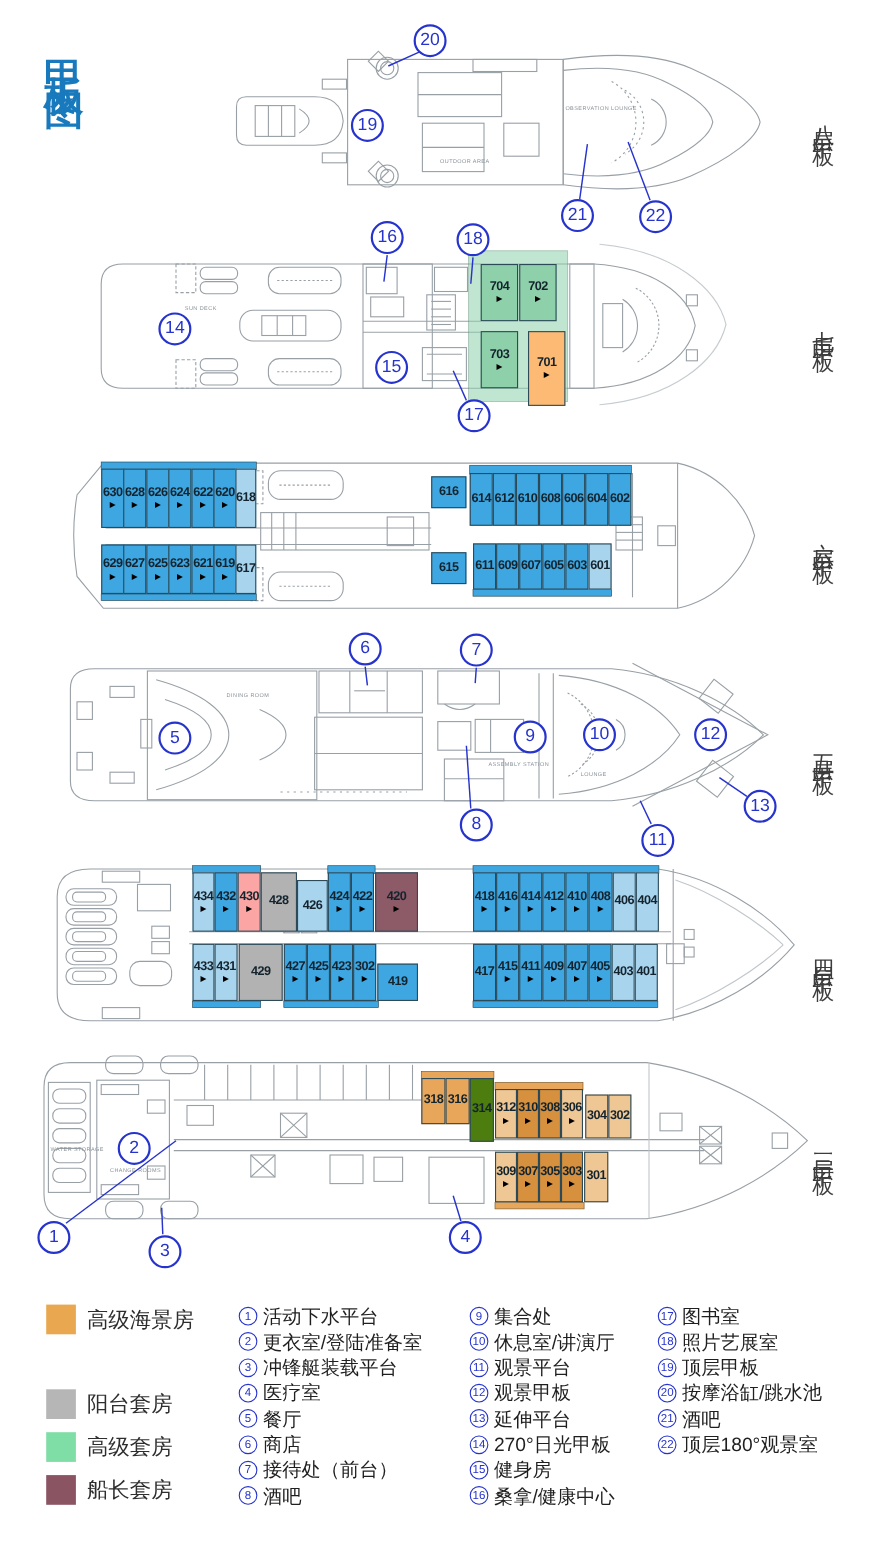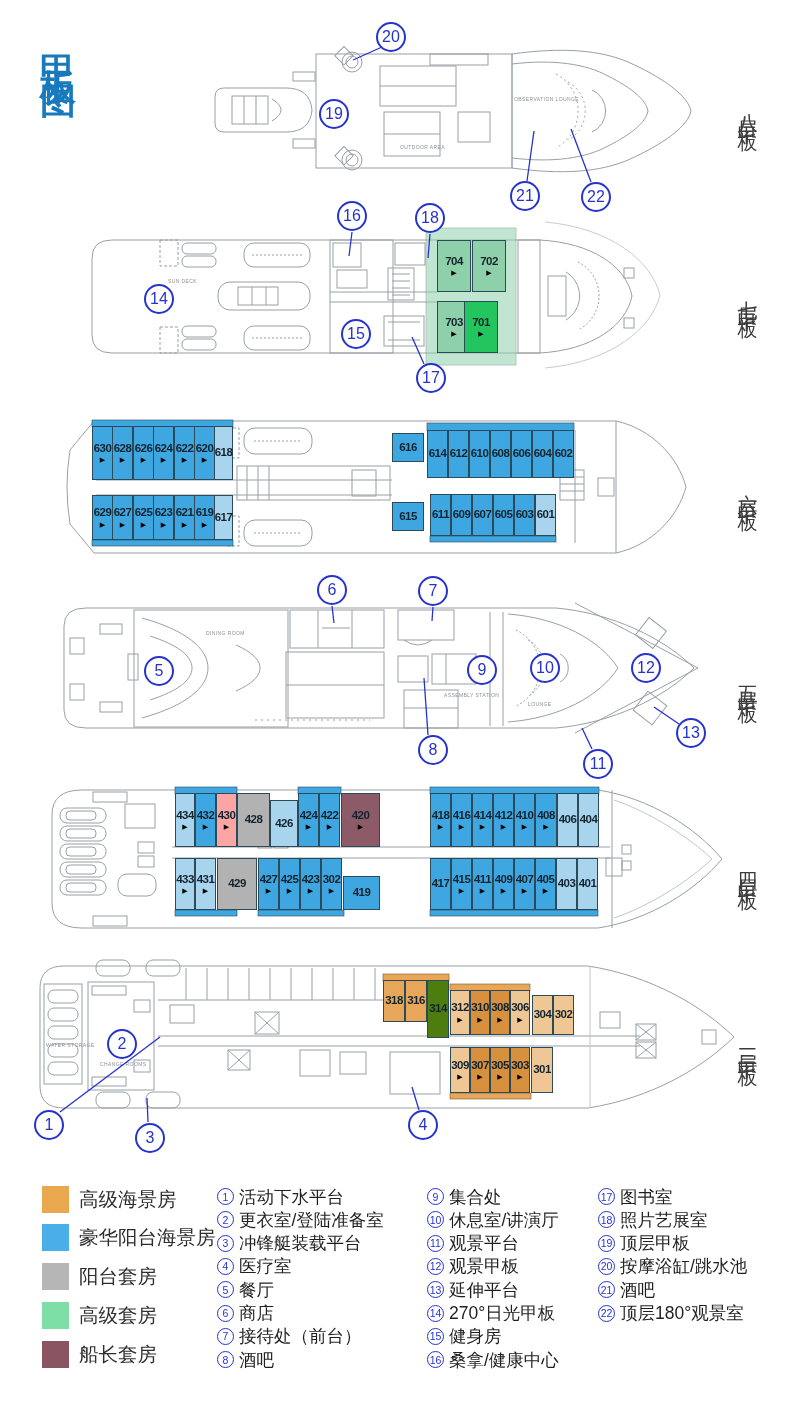--- a/index.html
+++ b/index.html
@@ -298,21 +298,21 @@
       <div class="ra">▶</div>
     </div>
     <div class="room" style="left: 472px; top: 240px; width: 34px; height: 52px; background: rgb(142, 208, 170);">
       <div class="rn">702</div>
       <div class="ra">▶</div>
     </div>
     <div class="room" style="left: 437px; top: 301px; width: 34px; height: 52px; background: rgb(142, 208, 170);">
       <div class="rn">703</div>
       <div class="ra">▶</div>
     </div>
-    <div class="room" style="left: 464px; top: 301px; width: 34px; height: 52px; background: #22c55e;">
+    <div class="room" style="left: 480px; top: 301px; width: 34px; height: 68px; background: #fdba74;">
       <div class="rn">701</div>
       <div class="ra">▶</div>
     </div>
     <div class="room" style="left: 92px; top: 426px; width: 21px; height: 54px; background: rgb(62, 166, 224);">
       <div class="rn">630</div>
       <div class="ra">▶</div>
     </div>
     <div class="room" style="left: 112px; top: 426px; width: 21px; height: 54px; background: rgb(62, 166, 224);">
       <div class="rn">628</div>
       <div class="ra">▶</div>
@@ -604,24 +604,20 @@
     <div class="plan-label" style="left: 168px; top: 278px;">SUN DECK</div>
     <div class="plan-label" style="left: 206px; top: 630px;">DINING ROOM</div>
     <div class="plan-label" style="left: 444px; top: 692px;">ASSEMBLY STATION</div>
     <div class="plan-label" style="left: 528px; top: 701px;">LOUNGE</div>
     <div class="plan-label" style="left: 46px; top: 1042px;">WATER STORAGE</div>
     <div class="plan-label" style="left: 100px; top: 1061px;">CHANGE ROOMS</div>
     <div class="lg-row" style="left: 42px; top: 1185px;">
       <div class="lg-swatch" style="background: rgb(233, 168, 79);"></div>
       <div class="lg-label">高级海景房</div>
     </div>
-    <div class="lg-row" style="left: 42px; top: 1223.8px;">
-      <div class="lg-swatch" style="background: rgb(74, 174, 232);"></div>
-      <div class="lg-label">豪华阳台海景房</div>
-    </div>
     <div class="lg-row" style="left: 42px; top: 1262.6px;">
       <div class="lg-swatch" style="background: rgb(182, 182, 182);"></div>
       <div class="lg-label">阳台套房</div>
     </div>
     <div class="lg-row" style="left: 42px; top: 1301.4px;">
       <div class="lg-swatch" style="background: rgb(127, 221, 166);"></div>
       <div class="lg-label">高级套房</div>
     </div>
     <div class="lg-row" style="left: 42px; top: 1340.2px;">
       <div class="lg-swatch" style="background: rgb(138, 84, 99);"></div>

